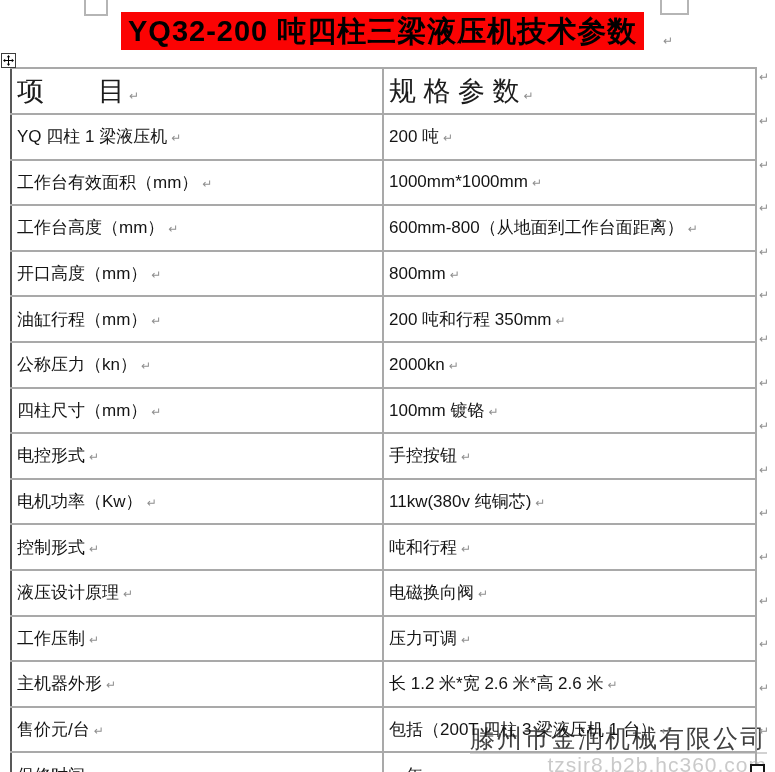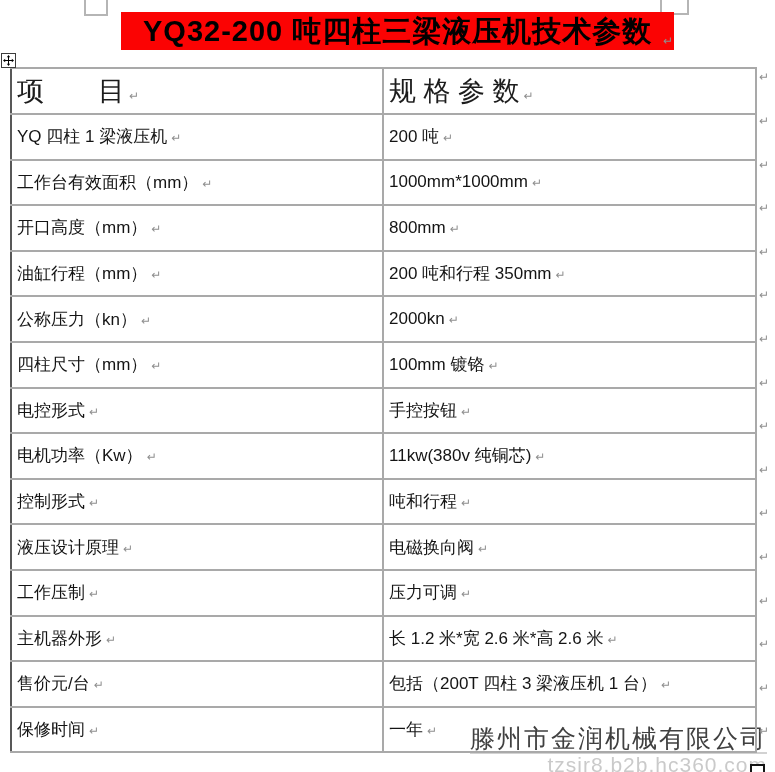--- a/index.html
+++ b/index.html
@@ -8,21 +8,21 @@
     overflow:hidden;font-family:"Liberation Sans",sans-serif;color:#111;
   }
   
   .crop-box{position:absolute;border:2px solid #b5b5b5;background:#fff;}
   #crop-box-a{left:84px;top:-14px;width:20px;height:26px;}
   #crop-box-b{left:660px;top:-14px;width:25px;height:25px;}
 
   
   #title-banner{
     position:absolute;left:121px;top:12px;height:38px;line-height:38px;
-    padding:0 22px;font-size:29px;font-weight:700;letter-spacing:1px;
+    padding:0 7px;font-size:29px;font-weight:700;letter-spacing:1px;
     color:#000;white-space:nowrap;
   }
   #title-pmark{position:absolute;left:659px;top:34px;}
 
   
   .pmark{color:#8f8f8f;font-size:12px;margin-left:4px;font-weight:400;}
   .margin-pmark{position:absolute;left:759px;color:#8f8f8f;font-size:12px;z-index:3;}
 
   
   #move-handle{
@@ -104,20 +104,24 @@
     <tbody id="spec-table-body">
         <tr>
           <td><span>YQ 四柱 1 梁液压机</span><span class="pmark">↵</span></td>
           <td><span>200 吨</span><span class="pmark">↵</span></td>
         </tr>
         <tr>
           <td><span>工作台有效面积（mm）</span><span class="pmark">↵</span></td>
           <td><span>1000mm*1000mm</span><span class="pmark">↵</span></td>
         </tr>
         <tr>
+          <td><span>工作台高度（mm）</span><span class="pmark">↵</span></td>
+          <td><span>600mm-800（从地面到工作台面距离）</span><span class="pmark">↵</span></td>
+        </tr>
+        <tr>
           <td><span>开口高度（mm）</span><span class="pmark">↵</span></td>
           <td><span>800mm</span><span class="pmark">↵</span></td>
         </tr>
         <tr>
           <td><span>油缸行程（mm）</span><span class="pmark">↵</span></td>
           <td><span>200 吨和行程 350mm</span><span class="pmark">↵</span></td>
         </tr>
         <tr>
           <td><span>公称压力（kn）</span><span class="pmark">↵</span></td>
           <td><span>2000kn</span><span class="pmark">↵</span></td>

